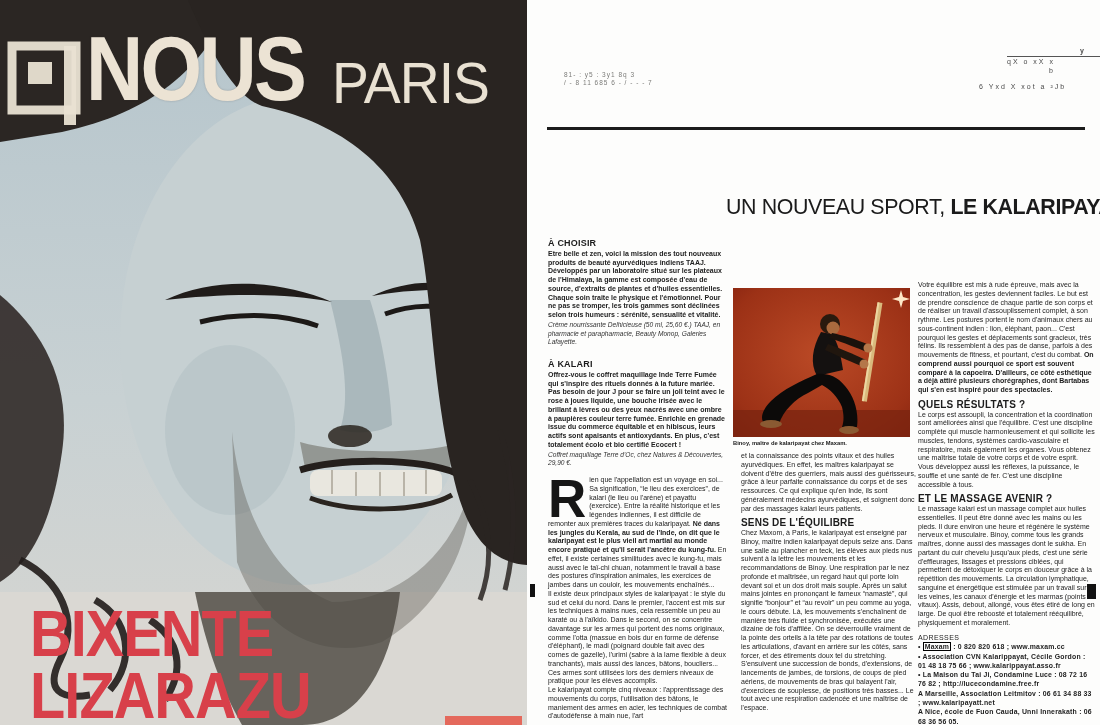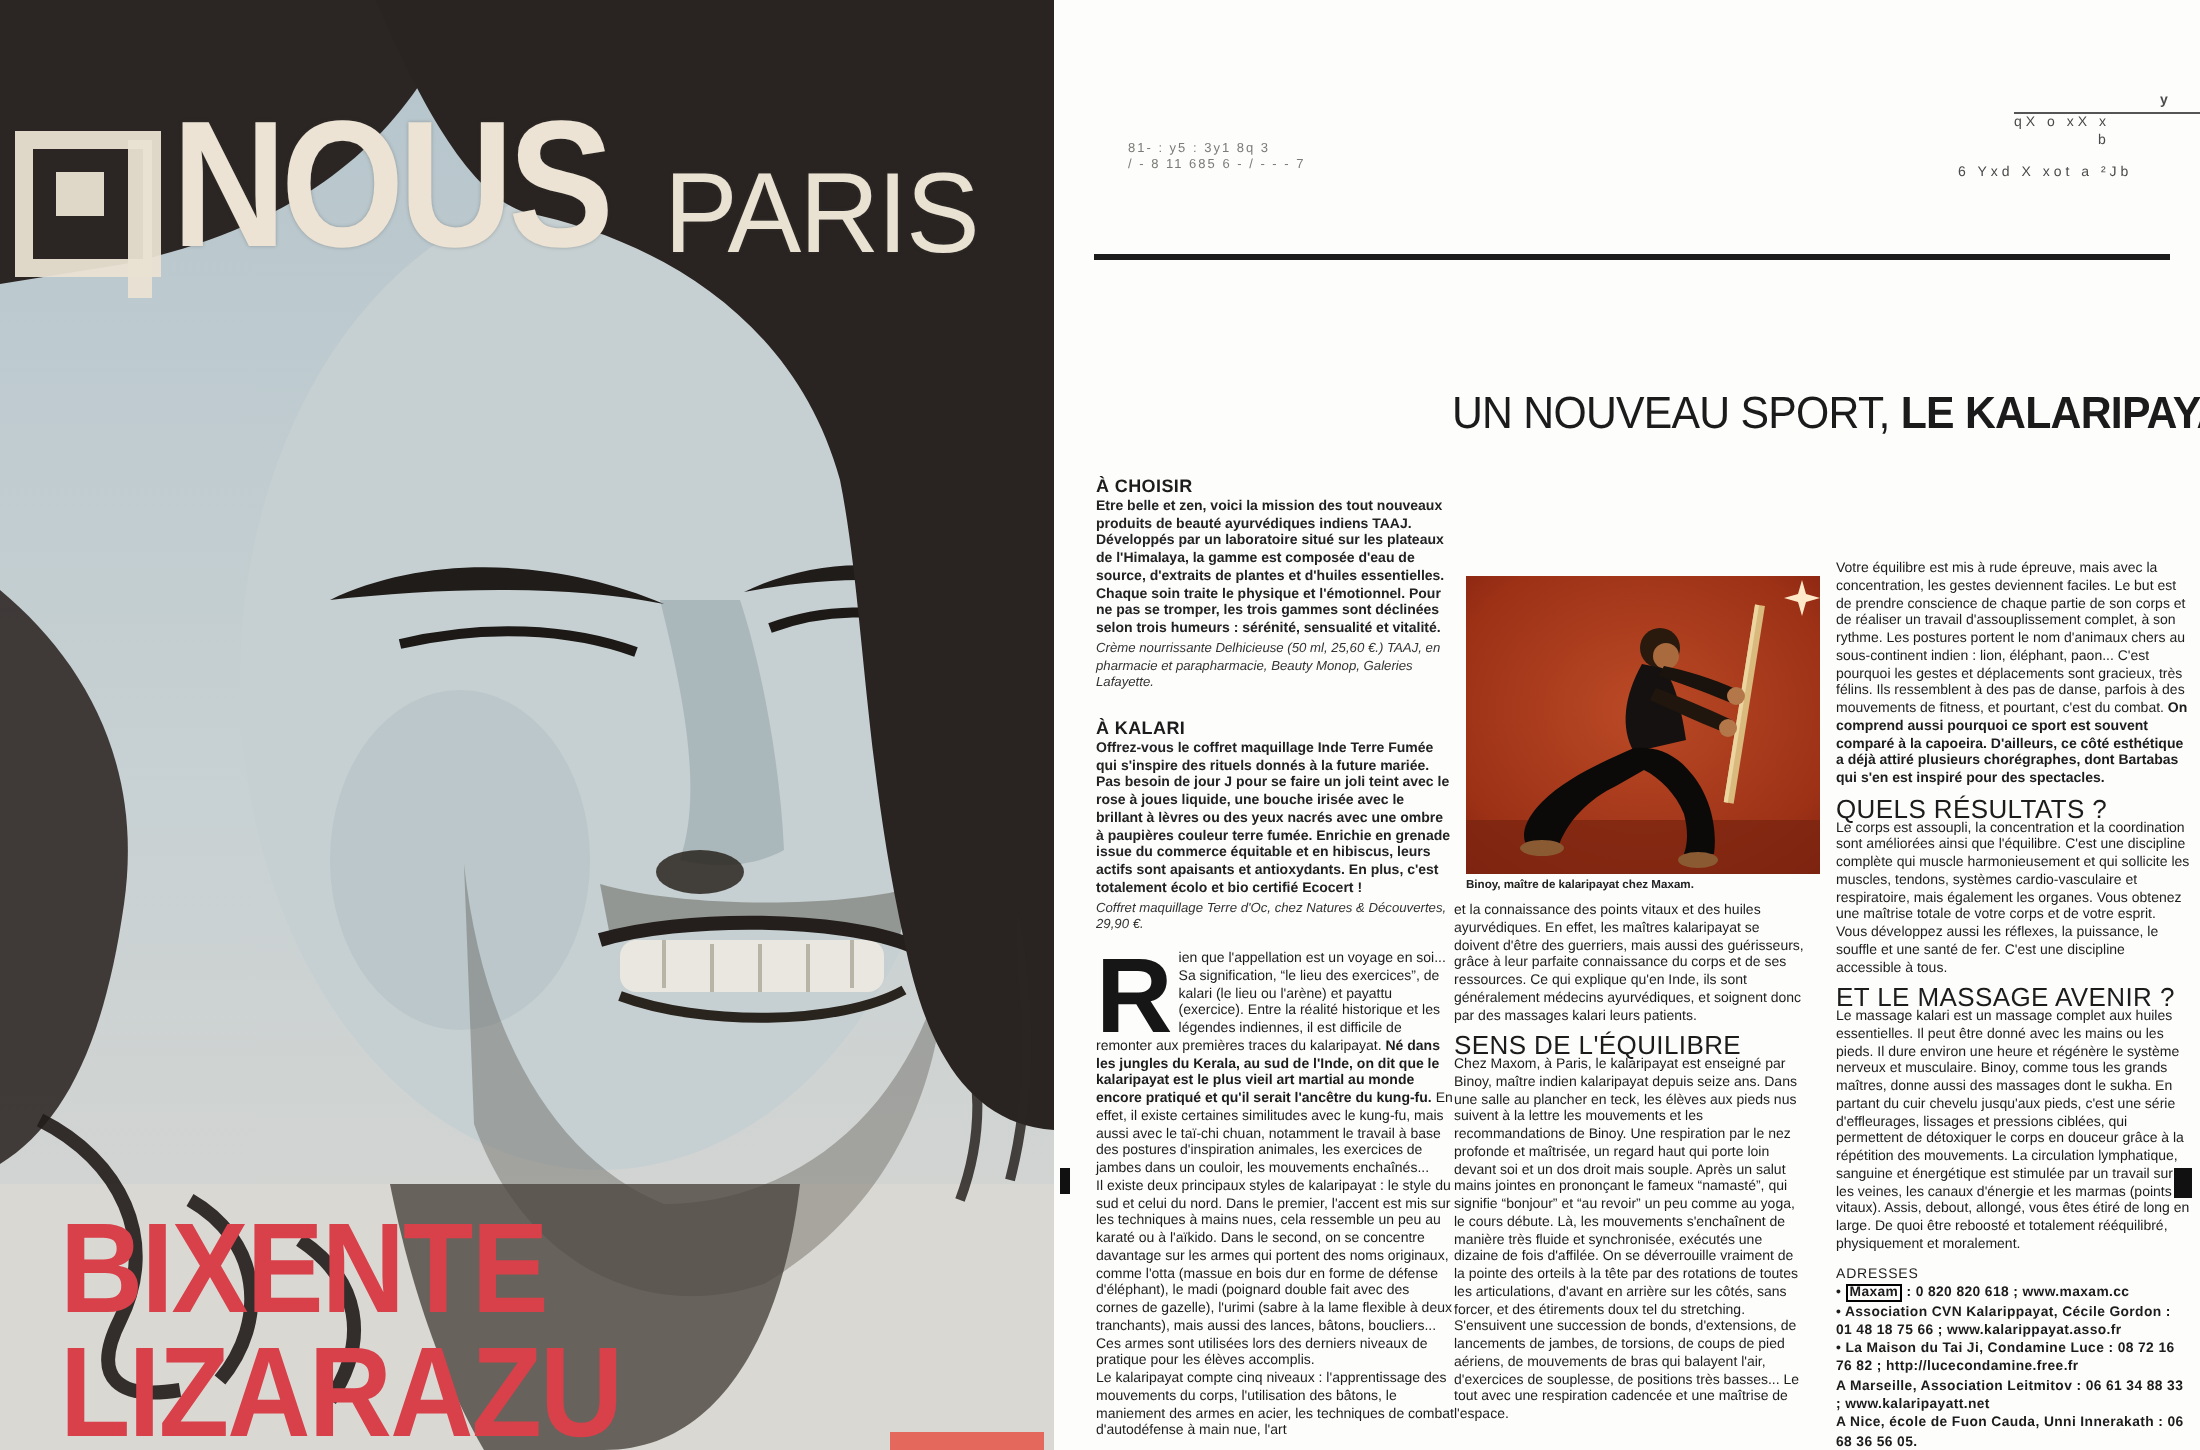--- a/index.html
+++ b/index.html
@@ -3,21 +3,21 @@
 <meta charset="utf-8">
 <style>
   html,body{margin:0;padding:0;background:#e9e9e7;}
   #stage{position:relative;width:1100px;height:725px;overflow:hidden;background:#fdfdfc;
          font-family:"Liberation Sans",sans-serif;color:#111;}
   .abs{position:absolute;}
 
   
   #cover{left:0;top:0;width:527px;height:725px;overflow:hidden;background:#c3ced2;}
   #cover-art{position:absolute;left:0;top:0;}
-  .logo-row{position:absolute;left:0;top:0;width:527px;height:150px;margin-top:24px;}
+  .logo-row{position:absolute;left:0;top:0;width:527px;height:150px;}
   .logo-nous{position:absolute;left:86px;top:24px;font-size:90px;line-height:1;font-weight:bold;
              color:#ece3d4;letter-spacing:-3px;transform:scaleX(.88);transform-origin:left top;
              text-shadow:0 0 2px rgba(60,60,60,.35);}
   .logo-paris{position:absolute;left:332px;top:55px;font-size:57px;line-height:1;font-weight:normal;
               color:#e9e1d2;letter-spacing:-1px;transform:scaleX(.97);transform-origin:left top;
               text-shadow:0 0 2px rgba(70,70,70,.4);}
   .issue-block{position:absolute;right:10px;top:92px;text-align:right;color:#f1ede3;
                font-size:8px;font-weight:bold;line-height:10px;letter-spacing:.2px;
                text-shadow:0 0 2px rgba(0,0,0,.4);}
   .kicker{position:absolute;left:34px;top:584px;font-size:16px;font-weight:bold;color:#d6383e;
@@ -57,27 +57,27 @@
   #col3{left:391px;top:281px;width:177px;}
 
   .sec-head{font-size:9px;font-weight:bold;letter-spacing:.2px;margin:0 0 2px 0;}
   .sec-body{font-weight:bold;color:#222;}
   .sec-credit{font-style:italic;font-weight:normal;font-size:6.6px;color:#333;margin-top:1px;}
   .gap14{height:13px;}
   .gap8{height:8px;}
   .dropcap{float:left;font-size:53px;line-height:41px;font-weight:bold;color:#161616;
            margin:2px 3px 0 0;}
   .b{font-weight:bold;}
-  .sub-head{font-size:13px;font-weight:normal;margin:6px 0 1px 0;letter-spacing:.2px;}
+  .sub-head{font-size:10px;font-weight:bold;margin:6px 0 1px 0;letter-spacing:.2px;}
 
   
   .kphoto{position:absolute;left:206px;top:288px;width:177px;height:149px;overflow:hidden;}
   .kcaption{position:absolute;left:206px;top:440px;width:177px;font-size:5.8px;font-weight:bold;
             color:#222;}
-  #col2-text{left:200px;top:452px;width:177px;}
+  #col2-text{left:214px;top:452px;width:177px;}
 
   .addr{font-size:6.9px;font-weight:bold;line-height:9.3px;letter-spacing:.2px;}
   .addr-label{font-size:7px;font-weight:normal;letter-spacing:.4px;margin-top:6px;}
   .hl-box{border:1.2px solid #000;padding:0 1px;}
 
   .edge-mark{position:absolute;background:#111;}
   #mark-left{left:3px;top:584px;width:5px;height:13px;}
   #mark-right{left:560px;top:584px;width:9px;height:15px;}
   .page-split{position:absolute;left:527px;top:0;width:1px;height:725px;background:#d8d8d4;}
 </style>

